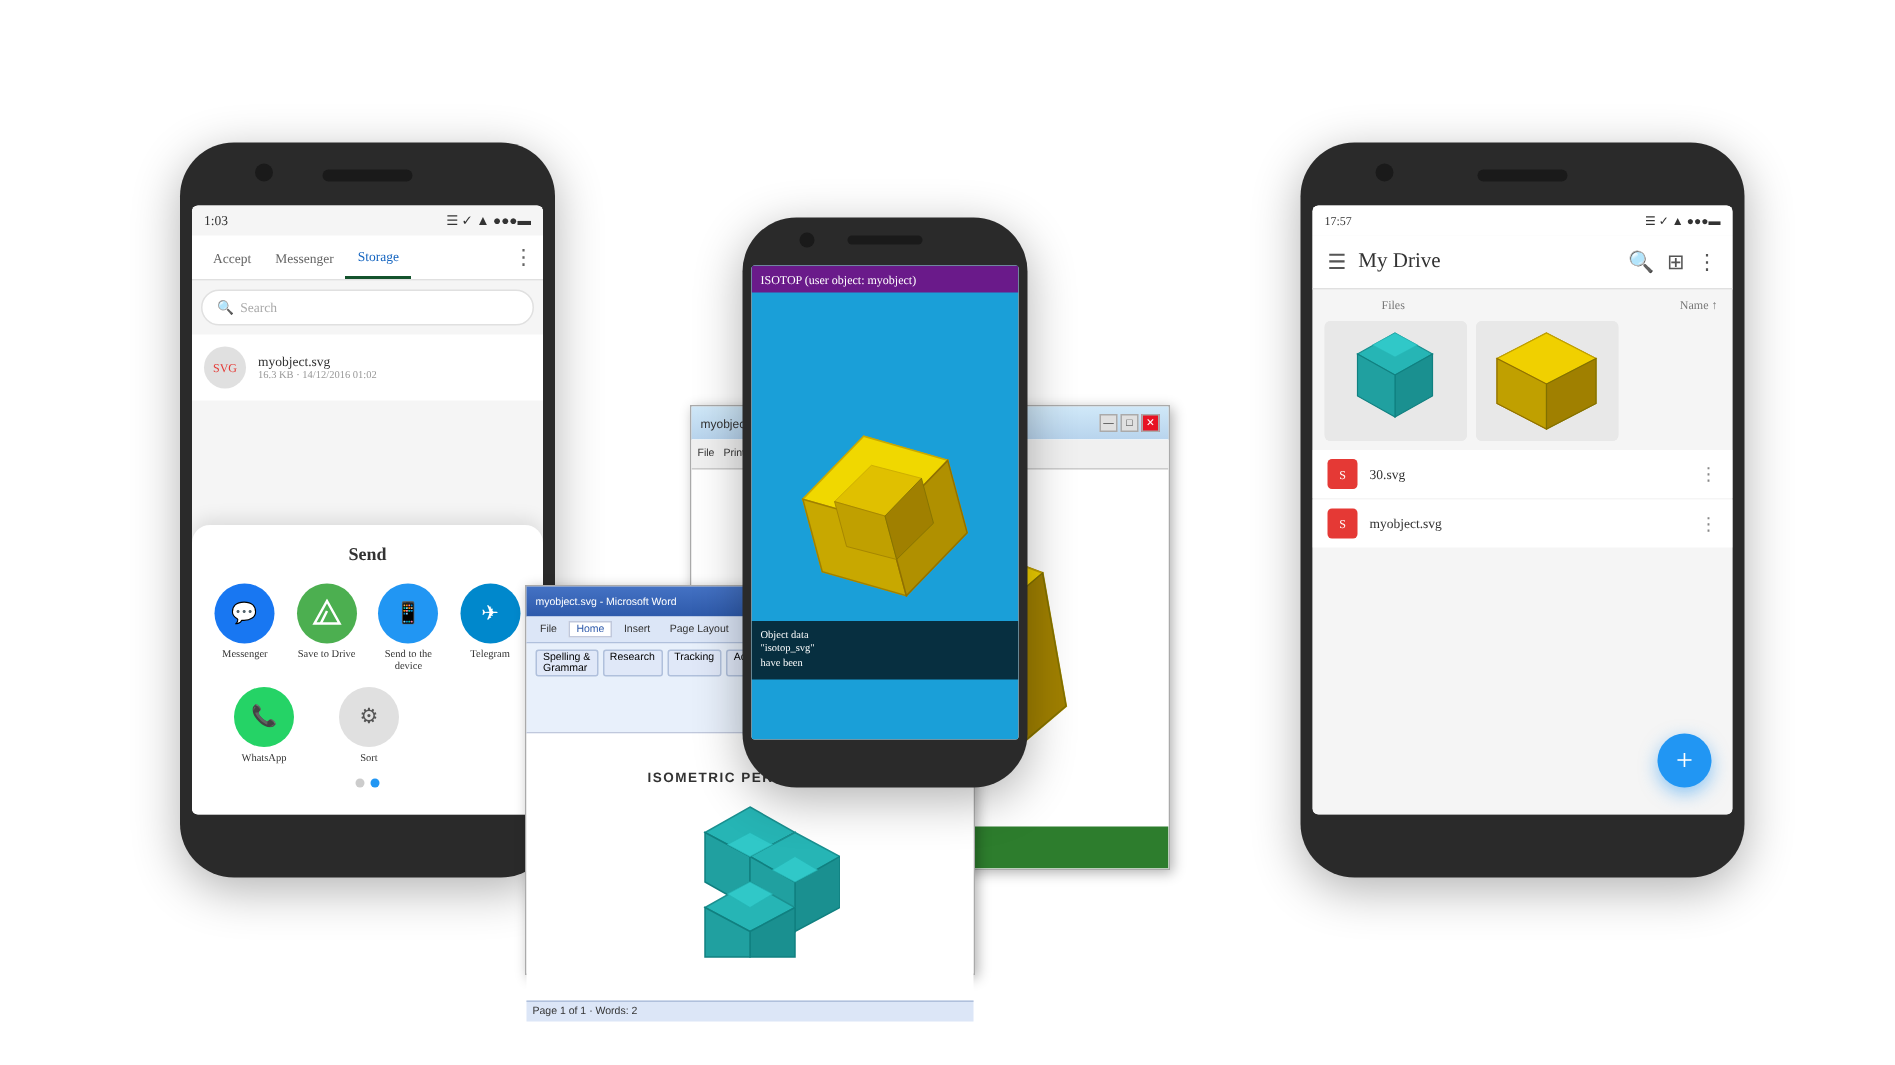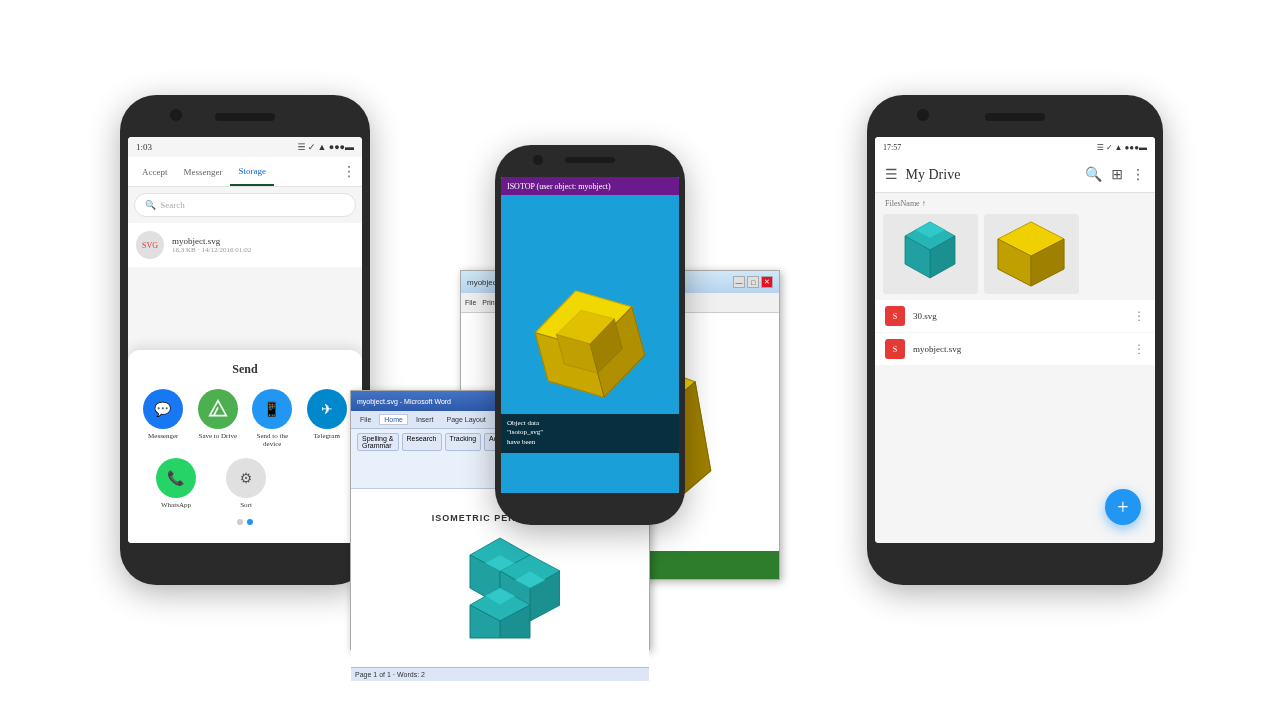--- a/index.html
+++ b/index.html
@@ -315,23 +315,25 @@
       font-weight: 500;
       color: #333;
       flex: 1;
     }
     .toolbar-icon {
       font-size: 14px;
       color: #555;
     }
     .right-files-header {
       display: flex;
+      justify-content: space-between;
       padding: 6px 10px;
       font-size: 8px;
       color: #777;
+      margin-left: 36px;
     }
     .file-thumbnails {
       display: flex;
       gap: 6px;
       padding: 0 8px;
       margin-bottom: 6px;
     }
     .thumb {
       width: 95px;
       height: 80px;

